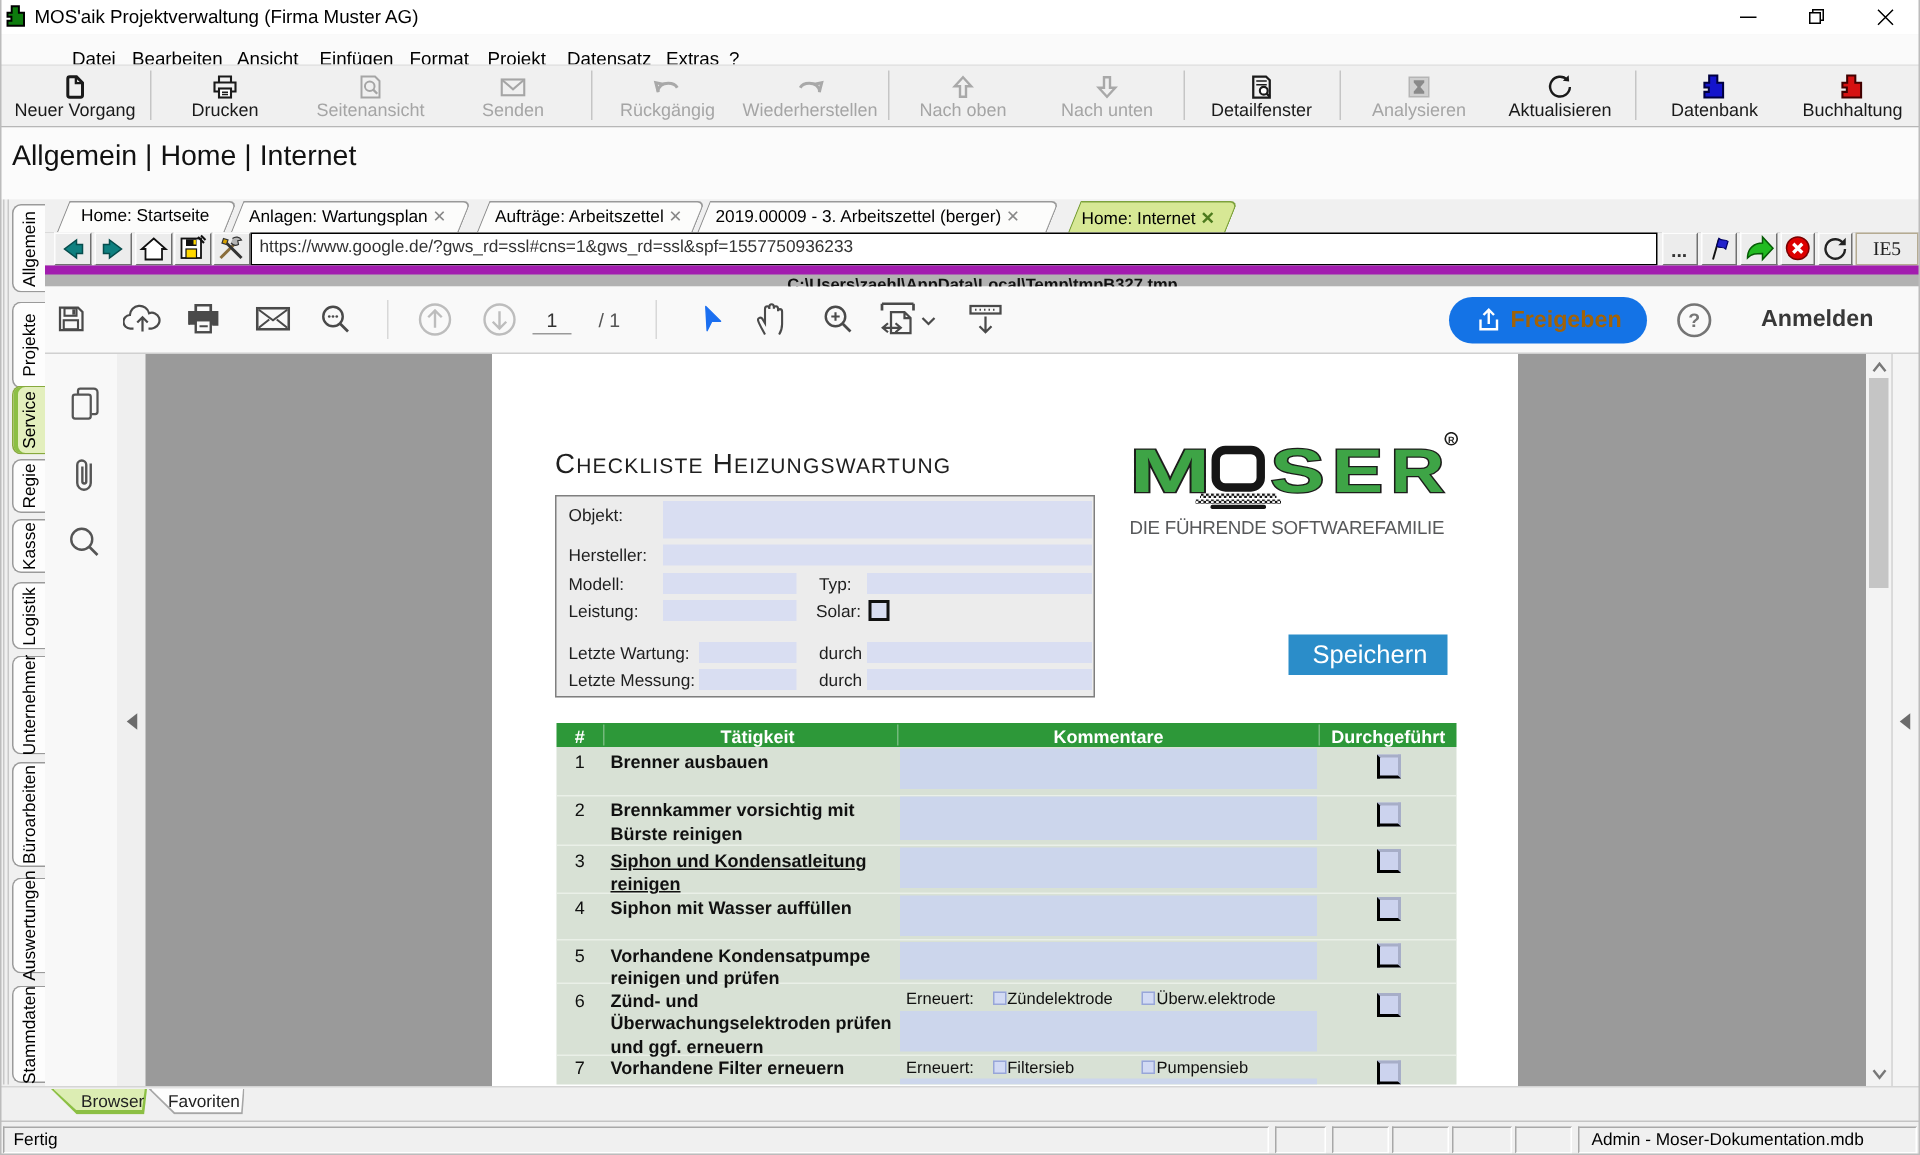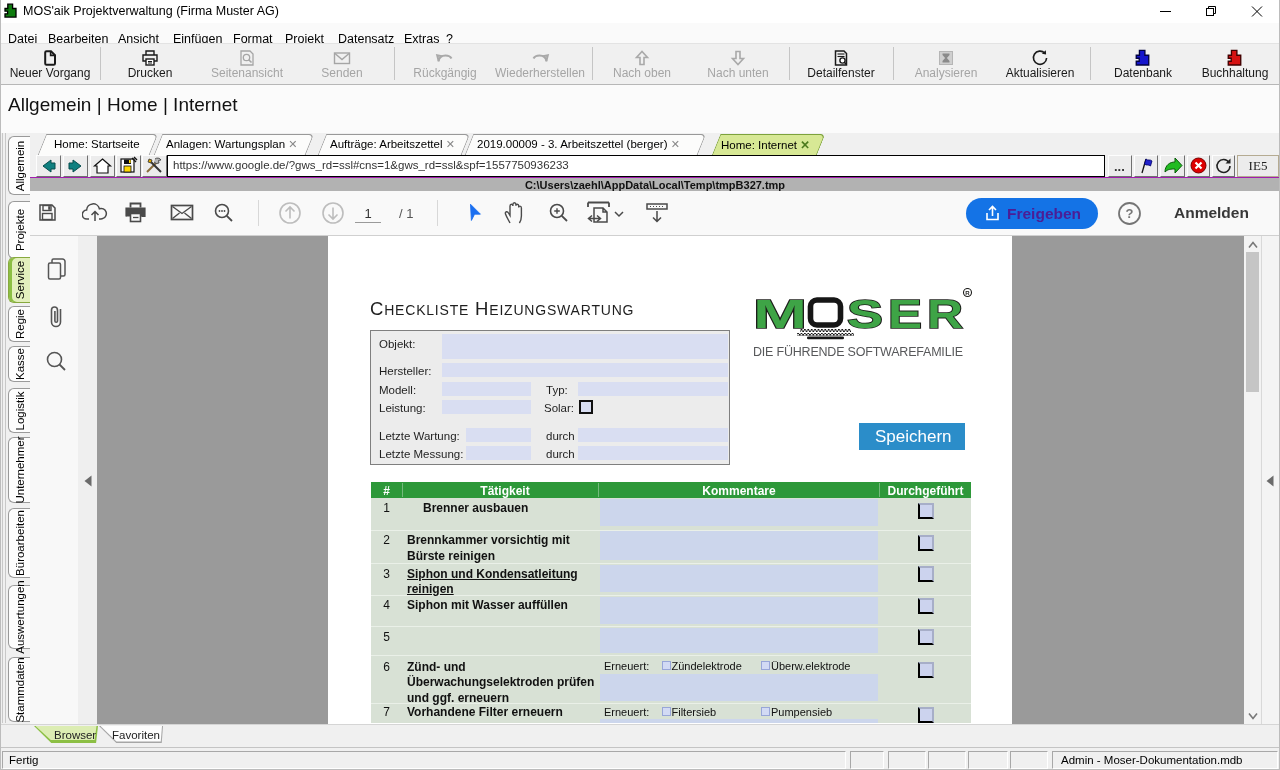--- a/index.html
+++ b/index.html
@@ -4,21 +4,21 @@
 <style>
 * { margin:0; padding:0; box-sizing:border-box; }
 html,body { width:1280px; height:770px; overflow:hidden; }
 body { font-family:"Liberation Sans", sans-serif; position:relative; background:#f0f0f0; }
 .abs { position:absolute; }
 
 #titlebar { left:0; top:0; width:1280px; height:23px; background:#ffffff; }
 #titletext { left:23px; top:4px; font-size:12.5px; color:#000; }
 
 #menubar { left:0; top:23px; width:1280px; height:20px; background:#fafafa; font-size:12.5px; color:#000; }
-#menubar span.mi { position:absolute; top:9px; }
+#menubar span.mi { position:absolute; top:9px;margin-left:40px; }
 #menubar u { text-decoration:underline; text-underline-offset:1px; }
 
 #toolbar { left:0; top:43px; width:1280px; height:42px; background:#f0f0f0; border-top:1px solid #e3e3e3; border-bottom:1px solid #b7b7b7; }
 .tbtn { position:absolute; height:38px; text-align:center; font-size:12px; }
 .tbtn .lbl { position:absolute; bottom:3px; width:100%; white-space:nowrap;margin-top:42px; }
 .tbtn svg { position:absolute; top:4px; left:50%; margin-left:-9px; }
 .tbsep { position:absolute; width:1px; height:33px; background:#c5c5c5; }
 .gray { color:#a5a5a5; }
 .blk { color:#1a1a1a; }
 
@@ -31,21 +31,21 @@
 .vtab.active { background:#e3efbd; border-color:#87a93e; box-shadow:inset 3px 0 0 0 #8cbf44; }
 
 .htab { position:absolute; height:21px; background:#fcfcfb; border:1px solid #999; border-bottom:none; transform:skewX(-22deg); border-radius:0 5px 0 0; }
 .htab.active { background:#d7e895; border-color:#7da23c; }
 .htabtext { position:absolute; font-size:11.5px; color:#000; white-space:nowrap; }
 .tabx { color:#888; font-size:11px; }
 
 .navbtn { position:absolute; width:25px; height:22px; background:#ececec; border:1px solid; border-color:#fdfdfd #707070 #707070 #fdfdfd; }
 #urlbox { left:167px; top:155px; width:938px; height:22px; background:#fff; border:1px solid #000; font-size:11.5px; color:#333; padding:3px 0 0 5px; white-space:nowrap; overflow:hidden; }
 
-#docbar { left:30px; top:177px; width:1250px; height:14px; background:#b2b2b2; border-top:1px solid #a21caf; text-align:center; font-size:11px; font-weight:bold; color:#111; padding-top:1px; }
+#docbar { left:30px; top:177px; width:1250px; height:14px; background:#b2b2b2; border-top:6px solid #a21caf; text-align:center; font-size:11px; font-weight:bold; color:#111; padding-top:1px; }
 
 #acrotb { left:30px; top:191px; width:1250px; height:45px; background:#f9f9f9; border-bottom:1px solid #d0d0d0; }
 
 #docarea { left:30px; top:236px; width:1250px; height:488px; background:#9a9a9a; }
 #acroleft { left:30px; top:236px; width:48px; height:488px; background:#f8f8f8; }
 #acrosplit { left:78px; top:236px; width:19px; height:488px; background:#efefef; }
 #page { left:328px; top:236px; width:684px; height:488px; background:#ffffff; }
 #scrollbar { left:1244px; top:236px; width:17px; height:488px; background:#f3f3f3; }
 #sbthumb { left:1246px; top:252px; width:13px; height:140px; background:#c5c5c5; }
 #acroright { left:1261px; top:236px; width:19px; height:488px; background:#f4f4f4; border-left:1px solid #d9d9d9; }
@@ -363,21 +363,21 @@
 <svg class="abs" style="left:645px;top:202px" width="24" height="22" viewBox="0 0 24 22">
       <rect x="2" y="2" width="20" height="5" fill="none" stroke="#4a4a4a" stroke-width="1.5"></rect>
       <path d="M5 4.5 h1 M8 4.5 h1 M11 4.5 h1 M14 4.5 h1 M17 4.5 h1" stroke="#4a4a4a" stroke-width="1.2"></path>
       <path d="M12 9 v10 M8 15.5 l4 4 l4 -4" fill="none" stroke="#4a4a4a" stroke-width="1.5"></path>
     </svg>
 <div class="abs" style="left:966px;top:198px;width:132px;height:31px;background:#1473e6;border-radius:16px;"></div>
 <svg class="abs" style="left:984px;top:205px" width="17" height="17" viewBox="0 0 17 17">
       <path d="M8.5 11 V2 M5 5 l3.5 -3.5 L12 5" fill="none" stroke="#fff" stroke-width="1.6"></path>
       <path d="M3 8 v6.5 h11 V8" fill="none" stroke="#fff" stroke-width="1.6"></path>
     </svg>
-<div class="abs" style="left:1007px;top:205px;font-size:15.5px;font-weight:bold;color:#4c1d95;">Freigeben</div>
+<div class="abs" style="left:1007px;top:205px;font-size:15.5px;font-weight:bold;color:#a16207;">Freigeben</div>
 <svg class="abs" style="left:1117px;top:201px" width="25" height="25" viewBox="0 0 25 25">
       <circle cx="12.5" cy="12.5" r="10.5" fill="none" stroke="#757575" stroke-width="1.8"></circle>
       <text x="12.5" y="17" font-size="13" font-weight="bold" fill="#757575" text-anchor="middle" font-family="Liberation Sans">?</text>
     </svg>
 <div class="abs" style="left:1174px;top:204px;font-size:15.5px;font-weight:bold;color:#383838;">Anmelden</div>
 </div>
 
 <div class="abs" id="docarea"></div>
 <div class="abs" id="acroleft"></div>
 <div class="abs" id="acrosplit"></div>
@@ -460,36 +460,37 @@
 </div>
 <div class="abs" id="tbody" style="left:371px;top:498px;width:600px;height:225px;overflow:hidden;background:#d8e1d5;font-size:12px;color:#111;">
   <div style="position:absolute;left:0;top:31.5px;width:600px;height:1px;background:#eaf0e8;"></div>
   <div style="position:absolute;left:0;top:65px;width:600px;height:1px;background:#eaf0e8;"></div>
   <div style="position:absolute;left:0;top:96.5px;width:600px;height:1px;background:#eaf0e8;"></div>
   <div style="position:absolute;left:0;top:128px;width:600px;height:1px;background:#eaf0e8;"></div>
   <div style="position:absolute;left:0;top:157px;width:600px;height:1px;background:#eaf0e8;"></div>
   <div style="position:absolute;left:0;top:205px;width:600px;height:1px;background:#eaf0e8;"></div>
 
   <div style="position:absolute;left:0;top:2.5px;width:31px;text-align:center;">1</div>
-  <div style="position:absolute;left:36px;top:2.5px;font-weight:bold;margin-left:16px;">Brenner ausbauen</div>
+  <div style="position:absolute;left:36px;top:2.5px;font-weight:bold;">Brenner ausbauen</div>
   <div class="lav tavlav" style="left:229px;top:1px;width:278px;height:27px;"></div>
 
   <div style="position:absolute;left:0;top:35px;width:31px;text-align:center;">2</div>
   <div style="position:absolute;left:36px;top:35px;font-weight:bold;line-height:15.5px;">Brennkammer vorsichtig mit<br>Bürste reinigen</div>
   <div class="lav tavlav" style="left:229px;top:33px;width:278px;height:29px;"></div>
 
   <div style="position:absolute;left:0;top:68.5px;width:31px;text-align:center;">3</div>
   <div style="position:absolute;left:36px;top:68.5px;font-weight:bold;line-height:15.5px;text-decoration:underline;">Siphon und Kondensatleitung<br>reinigen</div>
   <div class="lav tavlav" style="left:229px;top:67px;width:278px;height:27px;"></div>
 
   <div style="position:absolute;left:0;top:100px;width:31px;text-align:center;">4</div>
   <div style="position:absolute;left:36px;top:100px;font-weight:bold;">Siphon mit Wasser auffüllen</div>
   <div class="lav tavlav" style="left:229px;top:99px;width:278px;height:26.5px;"></div>
 
   <div style="position:absolute;left:0;top:131.5px;width:31px;text-align:center;">5</div>
+  <div style="position:absolute;left:36px;top:131.5px;font-weight:bold;line-height:15.5px;">Vorhandene Kondensatpumpe<br>reinigen und prüfen</div>
   <div class="lav tavlav" style="left:229px;top:130px;width:278px;height:24.5px;"></div>
 
   <div style="position:absolute;left:0;top:161.5px;width:31px;text-align:center;">6</div>
   <div style="position:absolute;left:36px;top:161.5px;font-weight:bold;line-height:15.5px;">Zünd- und<br>Überwachungselektroden prüfen<br>und ggf. erneuern</div>
   <div style="position:absolute;left:233px;top:161.5px;font-size:11px;">Erneuert:</div>
   <div style="position:absolute;left:291px;top:162.5px;width:9px;height:9px;background:#d2daf4;border:1px solid #98a6d8;"></div>
   <div style="position:absolute;left:300.5px;top:161.5px;font-size:11px;">Zündelektrode</div>
   <div style="position:absolute;left:390px;top:162.5px;width:9px;height:9px;background:#d2daf4;border:1px solid #98a6d8;"></div>
   <div style="position:absolute;left:400px;top:161.5px;font-size:11px;">Überw.elektrode</div>
   <div class="lav tavlav" style="left:229px;top:176px;width:278px;height:26.5px;"></div>

